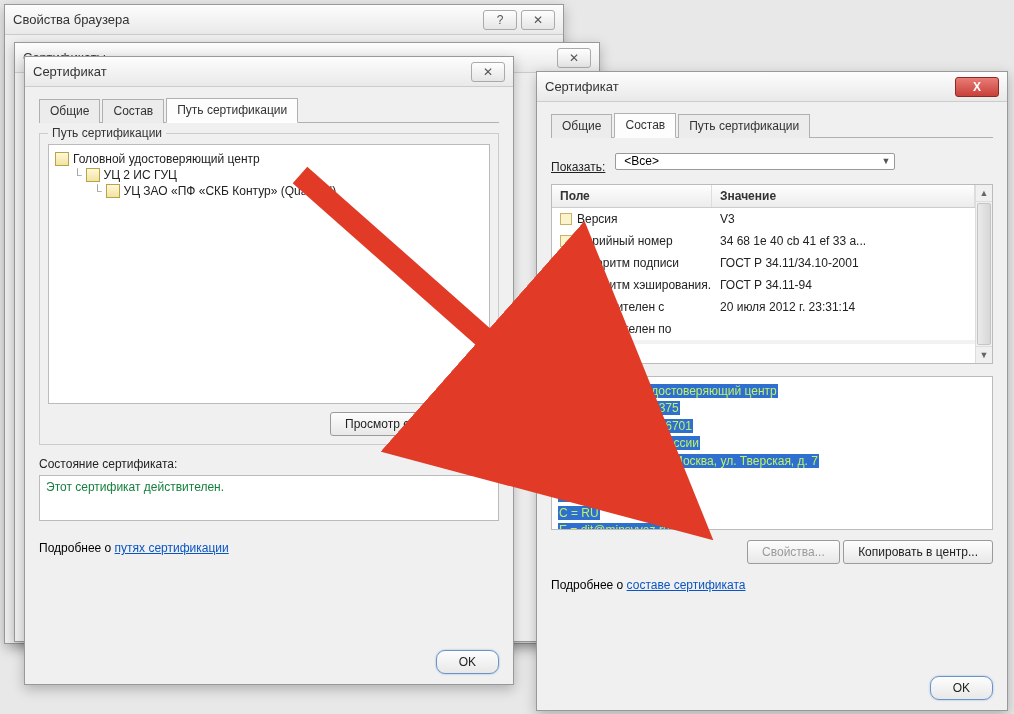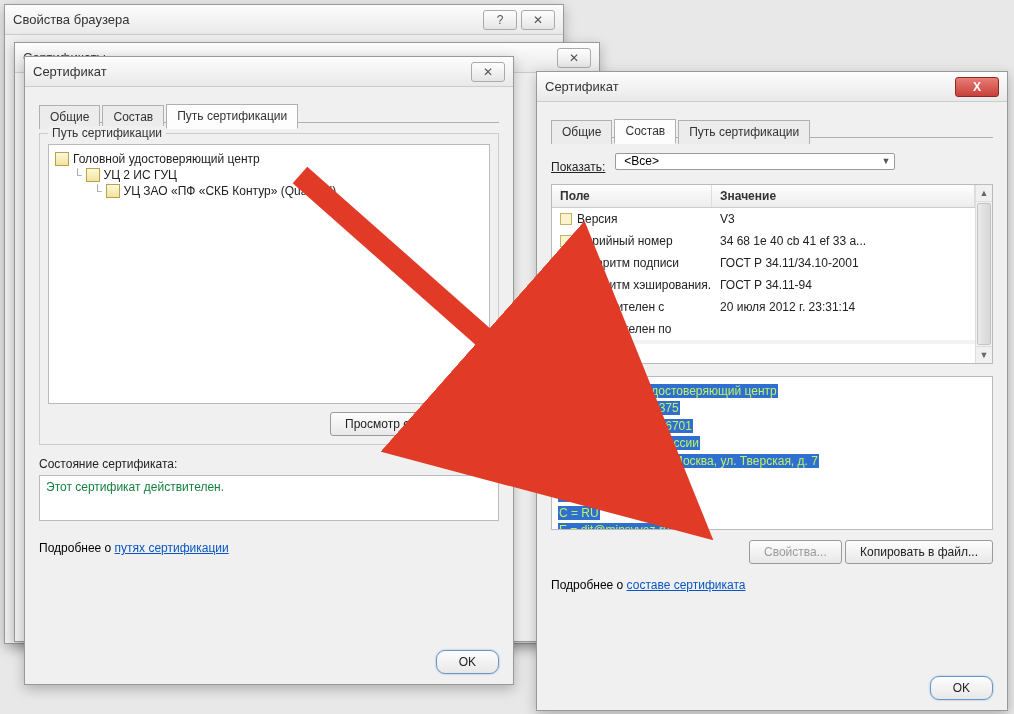--- a/index.html
+++ b/index.html
@@ -60,21 +60,21 @@
     border-bottom: 1px solid #b0b0b0;
     margin-bottom: 10px;
   }
   .tab {
     padding: 4px 10px 5px;
     border: 1px solid #b0b0b0;
     border-bottom: none;
     background: #ececec;
     margin-right: 2px;
     position: relative;
-    top: 7px;
+    top: 1px;
     font-size: 12px;
     color: #333;
   }
   .tab.active {
     background: #fdfdfd;
     border-bottom: 1px solid #fdfdfd;
   }
 
   .groupbox {
     border: 1px solid #ccc;
@@ -357,21 +357,21 @@
         <div class="arrow">▲</div>
         <div class="thumb"></div>
         <div class="arrow dn">▼</div>
       </div>
     </div>
 
     <div class="detailbox" id="detail-lines" style="margin-top:12px;"><span class="selline">CN = Головной удостоверяющий центр</span><br><span class="selline">ИНН = 007710474375</span><br><span class="selline">ОГРН = 1047702026701</span><br><span class="selline">O = Минкомсвязь России</span><br><span class="selline">STREET = 125375 г. Москва, ул. Тверская, д. 7</span><br><span class="selline">L = Москва</span><br><span class="selline">S = 77 г. Москва</span><br><span class="selline">C = RU</span><br><span class="selline">E = dit@minsvyaz.ru</span><br></div>
 
     <div style="text-align:right; margin-top:10px;">
       <button class="btn" disabled="">Свойства...</button>
-      <button class="btn">Копировать в файл...</button>
+      <button class="btn">Копировать в центр...</button>
     </div>
 
     <div style="margin-top:14px;">
       <span>Подробнее о </span><a href="#" class="link">составе сертификата </a>
     </div>
 
     <div class="footerbar">
       <button class="btn okbtn">OK</button>
     </div>
   </div>

